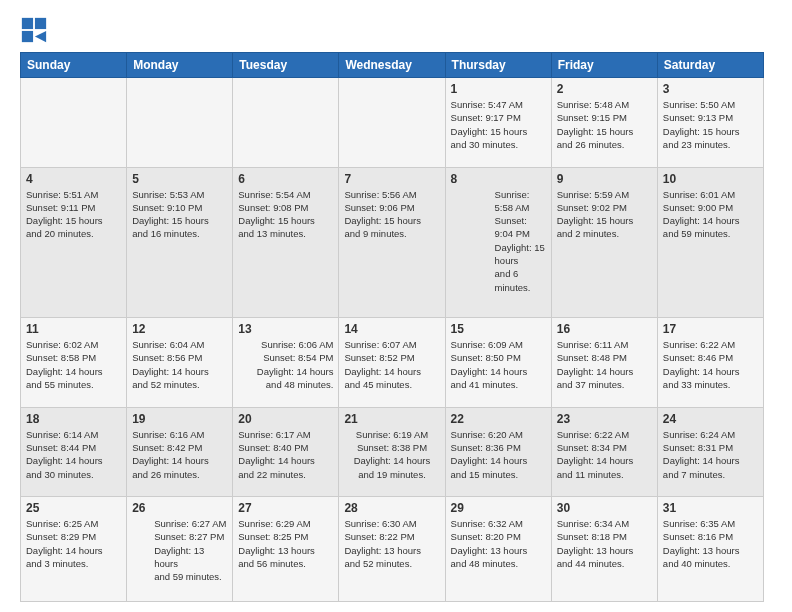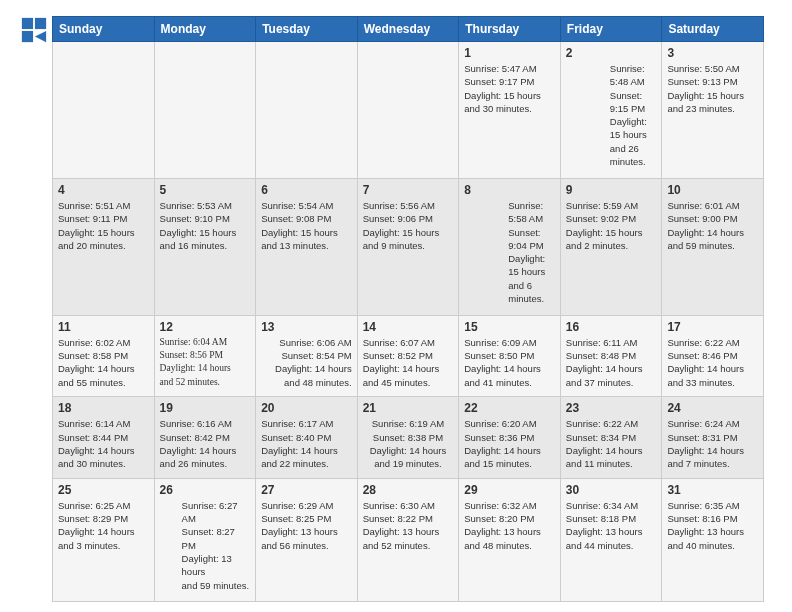--- a/index.html
+++ b/index.html
@@ -8,21 +8,21 @@
       background: #fff;
       width: 792px;
       height: 612px;
       overflow: hidden;
     }
     .page {
       width: 784px;
       height: 612px;
       padding: 16px 20px 10px 20px;
       display: flex;
-      flex-direction: row;
+      flex-direction: column;
     }
     .header {
       display: flex;
       justify-content: space-between;
       align-items: flex-start;
       margin-bottom: 8px;
     }
     .logo {
       display: flex;
       align-items: center;
@@ -144,21 +144,21 @@
           <td></td>
           <td>
             <div class="day-number">1</div>
             <div class="day-info" style="white-space: pre-line;">Sunrise: 5:47 AM
 Sunset: 9:17 PM
 Daylight: 15 hours
 and 30 minutes.</div>
           </td>
           <td>
             <div class="day-number">2</div>
-            <div class="day-info" style="white-space: pre-line; margin-left: 44px;">Sunrise: 5:48 AM
+            <div class="day-info" style="white-space: pre-line;">Sunrise: 5:48 AM
 Sunset: 9:15 PM
 Daylight: 15 hours
 and 26 minutes.</div>
           </td>
           <td>
             <div class="day-number">3</div>
             <div class="day-info" style="white-space: pre-line;">Sunrise: 5:50 AM
 Sunset: 9:13 PM
 Daylight: 15 hours
 and 23 minutes.</div>
@@ -218,21 +218,21 @@
         <tr>
           <td>
             <div class="day-number">11</div>
             <div class="day-info" style="white-space: pre-line;">Sunrise: 6:02 AM
 Sunset: 8:58 PM
 Daylight: 14 hours
 and 55 minutes.</div>
           </td>
           <td>
             <div class="day-number">12</div>
-            <div class="day-info" style="white-space: pre-line; font-family: Liberation Serif, serif;">Sunrise: 6:04 AM
+            <div class="day-info" style="white-space: pre-line;">Sunrise: 6:04 AM
 Sunset: 8:56 PM
 Daylight: 14 hours
 and 52 minutes.</div>
           </td>
           <td>
             <div class="day-number">13</div>
             <div class="day-info" style="white-space: pre-line; text-align: right;">Sunrise: 6:06 AM
 Sunset: 8:54 PM
 Daylight: 14 hours
 and 48 minutes.</div>

